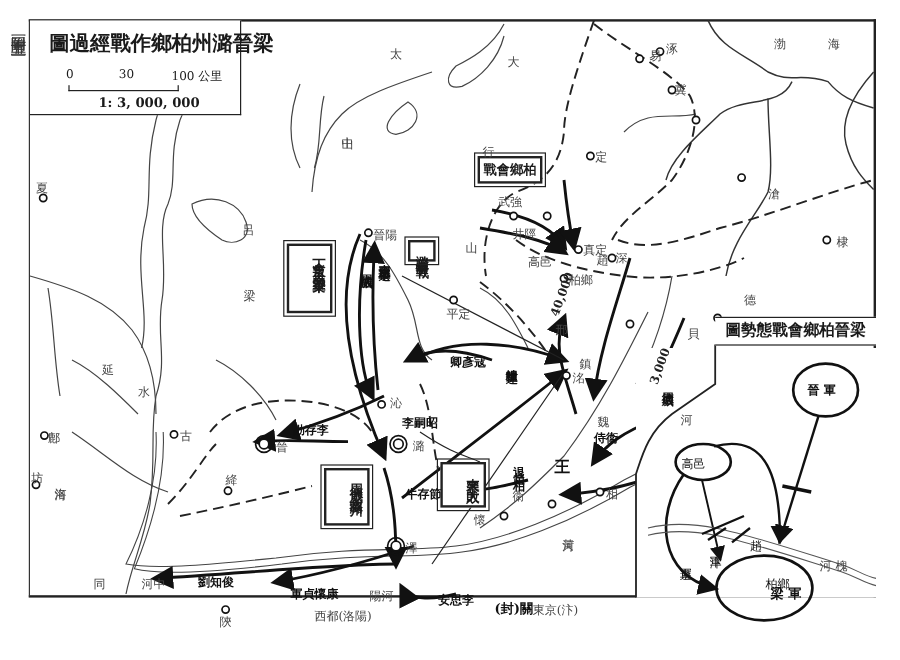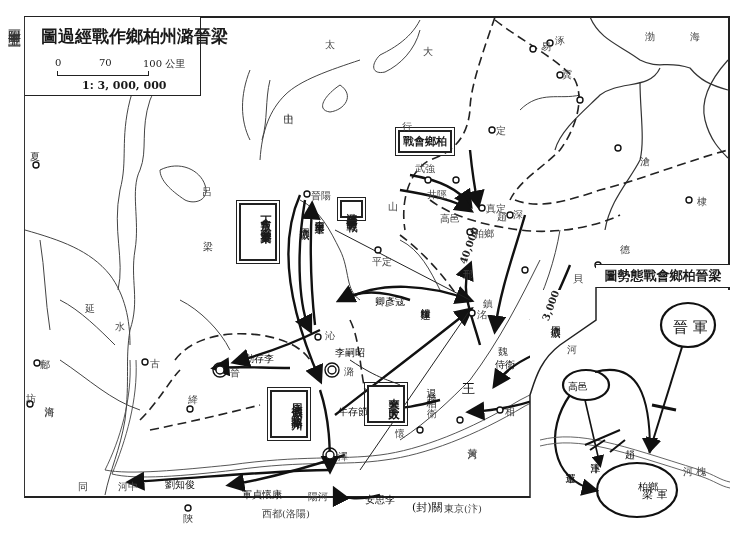--- a/index.html
+++ b/index.html
@@ -21,21 +21,21 @@
   .lbl { position:absolute; font-size:10px; color:#444; white-space:nowrap; }
   .lbl-v { writing-mode:vertical-rl; letter-spacing:1px; }
   .box-label { position:absolute; background:#fff; border:2px solid #222;
          outline:1px solid #222; outline-offset:2px; font-size:11px; font-weight:bold;
          padding:2px 3px; white-space:nowrap; }
   .box-v { writing-mode:vertical-rl; letter-spacing:2px; line-height:13px; }
   .inset-title { position:absolute; left:596px; top:264px; width:134px; height:22px;
          border-top:1.5px solid #222; border-bottom:1.5px solid #222; background:#fff;
          font-size:13px; font-weight:bold; text-align:center; line-height:22px;
          direction:rtl; unicode-bidi:bidi-override; }
-  .arrow-lbl { position:absolute; font-size:10px; font-weight:normal; color:#111; white-space:nowrap; }
+  .arrow-lbl { position:absolute; font-size:10px; font-weight:bold; color:#111; white-space:nowrap; }
   .dist { position:absolute; font-size:10px; font-weight:bold; color:#222; }
 </style>
 </head>
 <body>
 
 <div class="side-caption">附圖十一三五三</div>
 
 <div class="map-frame"></div>
 
 <svg class="map" viewBox="0 0 750 550">
@@ -172,21 +172,21 @@
     <path d="M540,440 C580,430 620,445 700,470 C715,475 720,480 730,482" fill="none" stroke="#555" stroke-width="0.9"></path>
     <path d="M540,446 C580,436 620,451 700,476 C715,481 720,486 730,488" fill="none" stroke="#555" stroke-width="0.9"></path>
     <path d="M585,445 L620,430 M590,450 L605,440 M610,452 L625,440" stroke="#111" stroke-width="2"></path>
   </g>
 </svg>
 
 <div class="title-box">
   <div class="title-text">梁晉潞州柏鄉作戰經過圖</div>
   <div class="scale-labels">
     <span style="left:0">0</span>
-    <span style="left:44px">70</span>
+    <span style="left:44px">30</span>
     <span style="left:88px">100 公里</span>
     <span style="left:2px;top:14px;width:90px;height:4px;border-bottom:1px solid #222;border-left:1px solid #222;border-right:1px solid #222;"></span>
   </div>
   <div class="scale-ratio">1: 3, 000, 000</div>
 </div>
 
 <div class="box-label" style="left:398px;top:130px;direction:rtl;unicode-bidi:bidi-override;font-family:Liberation Mono, monospace;">柏鄉會戰</div>
 <div class="box-label box-v" style="left:340px;top:200px;">潞州爭奪戰</div>
 <div class="box-label box-v" style="left:239px;top:203px;width:28px;height:50px;white-space:normal;">丁會叛 夾寨梁軍</div>
 <div class="box-label box-v" style="left:270px;top:390px;width:28px;height:40px;white-space:normal;">周德威 救潞州</div>
@@ -259,20 +259,20 @@
 <span class="lbl" style="left:203px;top:240px;">梁</span>
 <span class="lbl" style="left:85px;top:302px;">延</span>
 <span class="lbl" style="left:115px;top:320px;">水</span>
 <span class="lbl lbl-v" style="left:42px;top:398px;">洛河</span>
 <span class="lbl" style="left:645px;top:30px;">渤</span>
 <span class="lbl" style="left:690px;top:30px;">海</span>
 <span class="lbl" style="left:567px;top:343px;">河</span>
 <span class="lbl lbl-v" style="left:465px;top:440px;">黃河</span>
 
 <div class="inset-title">梁晉柏鄉會戰態勢圖</div>
-<span class="arrow-lbl" style="left:673px;top:318px;font-size:15px;">晉 軍</span>
+<span class="arrow-lbl" style="left:673px;top:318px;font-size:10px;">晉 軍</span>
 <span class="arrow-lbl" style="left:620px;top:487px;font-size:11px;margin-left:22px;">梁 軍</span>
 <span class="lbl" style="left:568px;top:380px;color:#111;">高邑</span>
 <span class="lbl" style="left:638px;top:480px;color:#111;">柏鄉</span>
 <span class="lbl lbl-v" style="left:563px;top:465px;color:#111;">遊軍</span>
 <span class="lbl lbl-v" style="left:588px;top:455px;color:#111;">汴軍</span>
 <span class="lbl" style="left:625px;top:448px;color:#111;">趙</span>
 <span class="lbl" style="left:683px;top:465px;">河 槐</span>
 
 </body></html>

